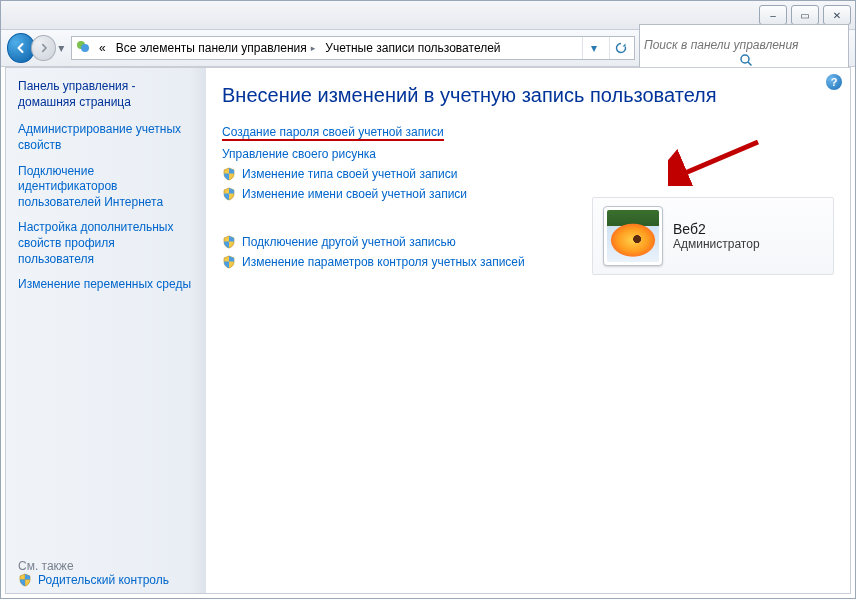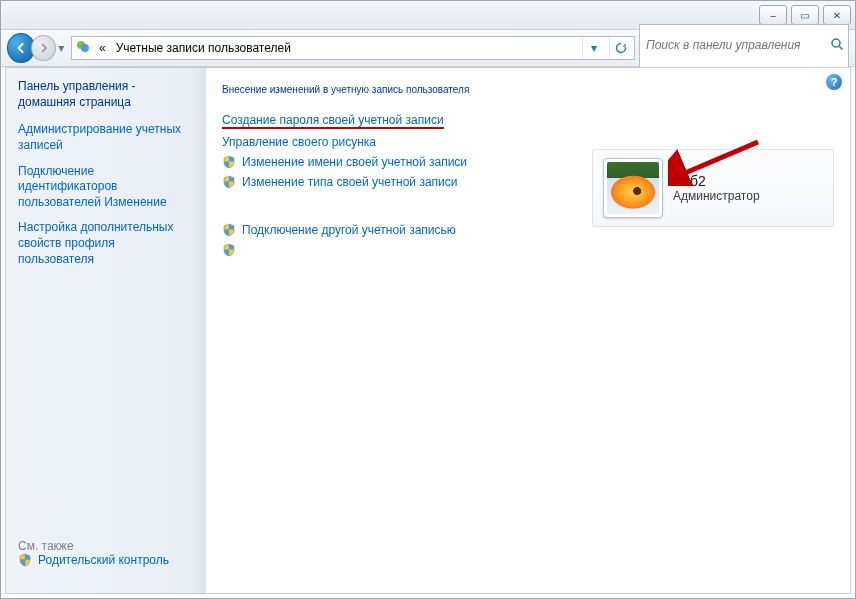--- a/index.html
+++ b/index.html
@@ -124,23 +124,24 @@
     justify-content: center;
     border-left: 1px solid #dfe3e8;
     color: #2a7ab0;
   }
   .searchbox {
     width: 200px;
     height: 22px;
     border: 1px solid #b5bcc6;
     background: #fff;
     display: flex;
-    align-items: flex-start;
+    align-items: center;
     padding: 12px 4px;
     color: #8a939e;
+    flex-direction: column;
   }
   .searchbox input {
     border: none;
     outline: none;
     font-style: italic;
     color: #8a939e;
     width: 100%;
     font-size: 12px;
     font-family: inherit;
   }
@@ -185,21 +186,21 @@
   .sidebar .spacer { flex: 1; }
   .sidebar .seealso {
     color: #7a8290;
     margin-bottom: 0;
   }
   .sidebar .related {
     display: flex;
     align-items: center;
     gap: 6px;
     color: #0066cc;
-    margin-bottom: 20px;
+    margin-bottom: 0;
   }
   .main {
     flex: 1;
     padding: 12px 16px;
     position: relative;
   }
   .help-icon {
     position: absolute;
     top: 6px;
     right: 8px;
@@ -210,27 +211,27 @@
     color: #fff;
     font-weight: bold;
     font-size: 11px;
     display: flex;
     align-items: center;
     justify-content: center;
   }
   h1.pagetitle {
     color: #003399;
     font-weight: 400;
-    font-size: 10px;
+    font-size: 20px;
     margin: 4px 0 18px 0;
   }
   .columns {
     display: flex;
     gap: 32px;
-    align-items: center;
+    align-items: flex-end;
   }
   .links-col {
     flex: 1;
   }
   .link-row {
     display: flex;
     align-items: center;
     gap: 6px;
     margin-bottom: 6px;
   }
@@ -325,20 +326,24 @@
   </div>
 
   <div class="addressbar">
     <span class="addr-icon">
       <svg width="16" height="16" viewBox="0 0 16 16">
           <circle cx="6" cy="6" r="4" fill="#7cc04f"></circle>
           <circle cx="10" cy="9" r="4" fill="#4a9de0"></circle>
         </svg>
     </span>
     <span class="addr-seg">«</span>
+    <span class="addr-seg">
+      <span>Все элементы панели управления</span>
+      <span class="addr-arrow">▸</span>
+    </span>
     <span class="addr-seg">
       <span>Учетные записи пользователей</span>
     </span>
     <span class="addr-fill"></span>
     <span class="addr-btn">▾</span>
     <span class="addr-btn">
       <svg width="12" height="12" viewBox="0 0 12 12">
           <path d="M6 1.5a4.5 4.5 0 1 0 4.3 3.2" fill="none" stroke="#2a7ab0" stroke-width="1.4"></path>
           <path d="M10.5 1.5 L10.5 4.5 L7.5 4.5 Z" fill="#2a7ab0"></path>
         </svg>
@@ -353,23 +358,24 @@
           <line x1="9" y1="9" x2="12.5" y2="12.5" stroke="#2a7ab0" stroke-width="1.5"></line>
         </svg>
     </span>
   </div>
 </div>
 
 <div class="content">
 
   <div class="sidebar">
     <div class="home">Панель управления - домашняя страница</div>
-    <a class="task" href="#">Администрирование учетных записей</a>
-    <a class="task" href="#">Подключение идентификаторов пользователей Изменение</a>
+    <a class="task" href="#">Администрирование учетных свойств</a>
+    <a class="task" href="#">Подключение идентификаторов пользователей Интернета</a>
     <a class="task" href="#">Настройка дополнительных свойств профиля пользователя</a>
+    <a class="task" href="#">Изменение переменных среды</a>
     <div class="spacer"></div>
     <div class="seealso">См. также</div>
     <div class="related">
       <span class="shield">
         <svg width="14" height="14" viewBox="0 0 14 14">
             <path d="M7 1 L12 3 V7 C12 10 9.5 12.5 7 13 C4.5 12.5 2 10 2 7 V3 Z" fill="#f2c84b" stroke="#b38a1e" stroke-width="0.6"></path>
             <path d="M7 1 L7 13" stroke="#b38a1e" stroke-width="0.5"></path>
             <path d="M2 6.5 L12 6.5" stroke="#b38a1e" stroke-width="0.5"></path>
             <path d="M7 1 L12 3 V6.5 H7 Z" fill="#4a9de0"></path>
             <path d="M2 6.5 H7 V13 C4.5 12.5 2 10 2 7 Z" fill="#4a9de0"></path>
@@ -394,31 +400,31 @@
           <a href="#">Управление своего рисунка</a>
         </div>
         <div class="link-row">
           <span class="shield">
             <svg width="14" height="14" viewBox="0 0 14 14">
                 <path d="M7 1 L12 3 V7 C12 10 9.5 12.5 7 13 C4.5 12.5 2 10 2 7 V3 Z" fill="#f2c84b" stroke="#b38a1e" stroke-width="0.6"></path>
                 <path d="M7 1 L12 3 V6.5 H7 Z" fill="#4a9de0"></path>
                 <path d="M2 6.5 H7 V13 C4.5 12.5 2 10 2 7 Z" fill="#4a9de0"></path>
               </svg>
           </span>
-          <a href="#">Изменение имени своей учетной записи</a>
+          <a href="#">Изменение типа своей учетной записи</a>
         </div>
         <div class="link-row">
           <span class="shield">
             <svg width="14" height="14" viewBox="0 0 14 14">
                 <path d="M7 1 L12 3 V7 C12 10 9.5 12.5 7 13 C4.5 12.5 2 10 2 7 V3 Z" fill="#f2c84b" stroke="#b38a1e" stroke-width="0.6"></path>
                 <path d="M7 1 L12 3 V6.5 H7 Z" fill="#4a9de0"></path>
                 <path d="M2 6.5 H7 V13 C4.5 12.5 2 10 2 7 Z" fill="#4a9de0"></path>
               </svg>
           </span>
-          <a href="#">Изменение типа своей учетной записи</a>
+          <a href="#">Изменение имени своей учетной записи</a>
         </div>
 
         <div class="gap"></div>
 
         <div class="link-row">
           <span class="shield">
             <svg width="14" height="14" viewBox="0 0 14 14">
                 <path d="M7 1 L12 3 V7 C12 10 9.5 12.5 7 13 C4.5 12.5 2 10 2 7 V3 Z" fill="#f2c84b" stroke="#b38a1e" stroke-width="0.6"></path>
                 <path d="M7 1 L12 3 V6.5 H7 Z" fill="#4a9de0"></path>
                 <path d="M2 6.5 H7 V13 C4.5 12.5 2 10 2 7 Z" fill="#4a9de0"></path>
@@ -427,20 +433,21 @@
           <a href="#">Подключение другой учетной записью</a>
         </div>
         <div class="link-row">
           <span class="shield">
             <svg width="14" height="14" viewBox="0 0 14 14">
                 <path d="M7 1 L12 3 V7 C12 10 9.5 12.5 7 13 C4.5 12.5 2 10 2 7 V3 Z" fill="#f2c84b" stroke="#b38a1e" stroke-width="0.6"></path>
                 <path d="M7 1 L12 3 V6.5 H7 Z" fill="#4a9de0"></path>
                 <path d="M2 6.5 H7 V13 C4.5 12.5 2 10 2 7 Z" fill="#4a9de0"></path>
               </svg>
           </span>
+          <a href="#">Изменение параметров контроля учетных записей</a>
         </div>
       </div>
 
       <div class="account-card">
         <div class="avatar-frame">
           <div class="avatar-pic"></div>
         </div>
         <div class="acct-text">
           <div class="name">Веб2</div>
           <div class="role">Администратор</div>

